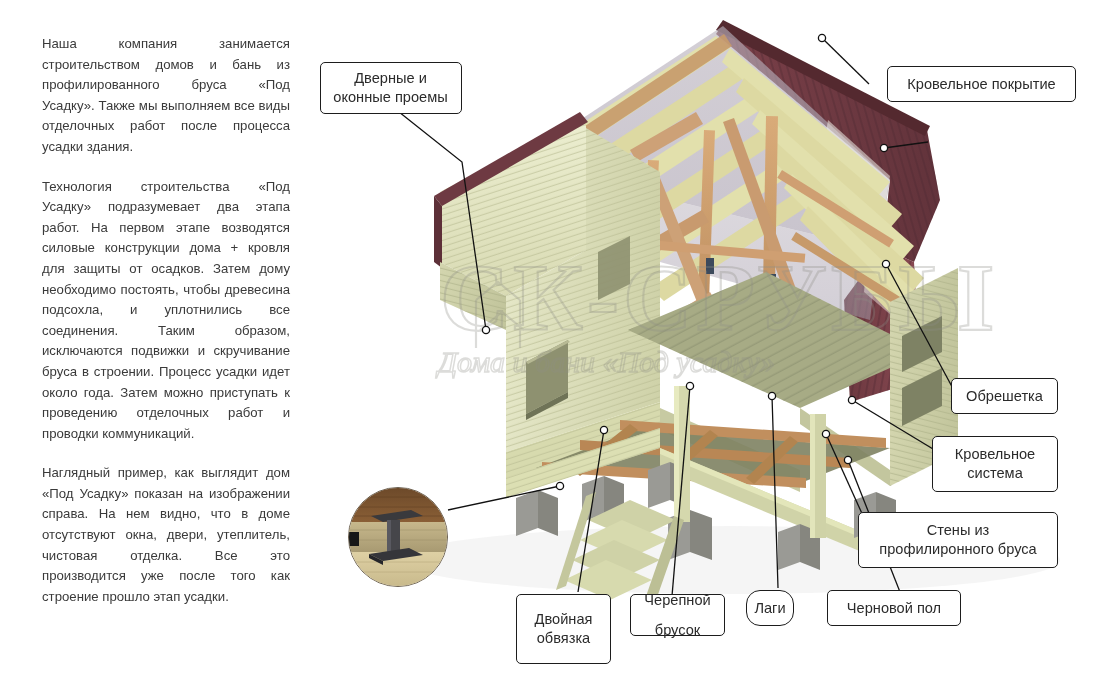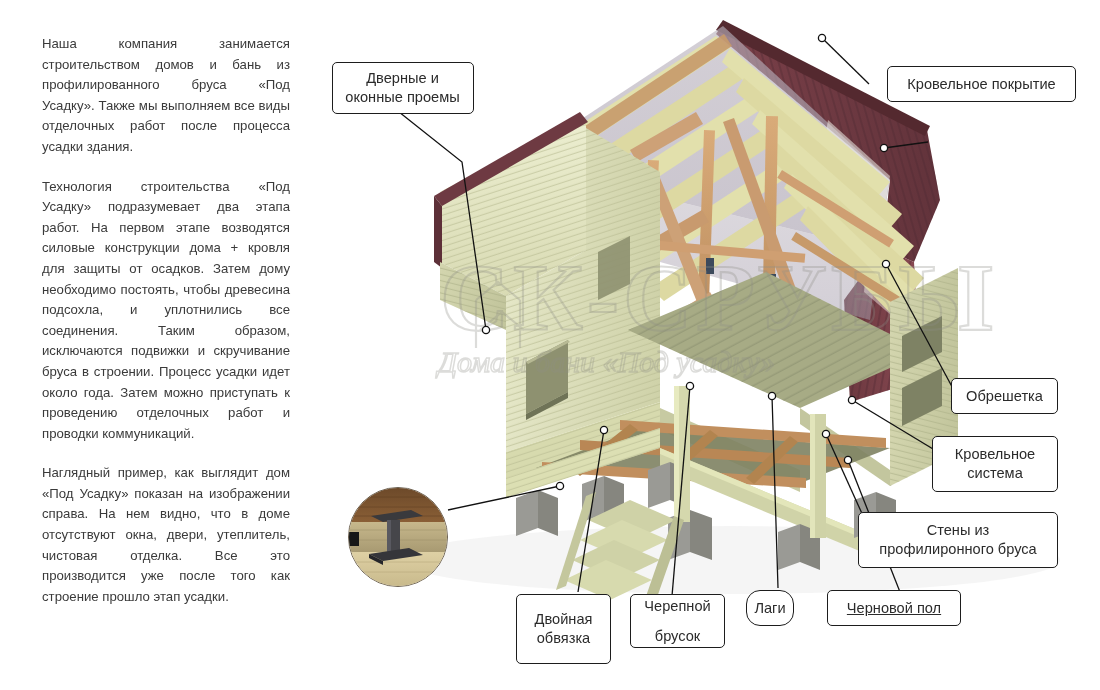--- a/index.html
+++ b/index.html
@@ -313,21 +313,21 @@
       <circle cx="826" cy="434" r="3.6"></circle>
       <circle cx="848" cy="460" r="3.6"></circle>
       <circle cx="772" cy="396" r="3.6"></circle>
       <circle cx="690" cy="386" r="3.6"></circle>
       <circle cx="604" cy="430" r="3.6"></circle>
       <circle cx="486" cy="330" r="3.6"></circle>
       <circle cx="560" cy="486" r="3.6"></circle>
     </g>
   </svg>
 
-  <div class="callout" style="left:332px;top:62px;width:142px;height:52px;flex-direction:column;padding-left:8px;">
+  <div class="callout" style="left:320px;top:62px;width:142px;height:52px;flex-direction:column;padding-left:8px;">
     <span>Дверные и</span>
     <span>оконные проемы</span>
   </div>
 
   <div class="callout" style="left:887px;top:66px;width:189px;height:36px;">
     <span>Кровельное покрытие</span>
   </div>
 
 
   <div class="callout" style="left:951px;top:378px;width:107px;height:36px;">
@@ -337,29 +337,29 @@
   <div class="callout" style="left:932px;top:436px;width:126px;height:56px;flex-direction:column;">
     <span>Кровельное</span>
     <span>система</span>
   </div>
 
   <div class="callout" style="left:858px;top:512px;width:200px;height:56px;flex-direction:column;">
     <span>Стены из</span>
     <span>профилиронного бруса</span>
   </div>
 
-  <div class="callout" style="left:827px;top:590px;width:134px;height:36px;text-decoration:underline;">
+  <div class="callout" style="left:827px;top:590px;width:134px;height:36px;">
     <span>Черновой пол</span>
   </div>
 
   <div class="callout" style="left:746px;top:590px;width:48px;height:36px;border-radius:14px;">
     <span>Лаги</span>
   </div>
 
-  <div class="callout" style="left:630px;top:594px;width:95px;height:54px;flex-direction:column;gap:11px;">
+  <div class="callout" style="left:630px;top:594px;width:95px;height:42px;flex-direction:column;gap:11px;">
     <span>Черепной</span>
     <span>брусок</span>
   </div>
 
   <div class="callout" style="left:516px;top:594px;width:95px;height:70px;flex-direction:column;">
     <span>Двойная</span>
     <span>обвязка</span>
   </div>
 
 

